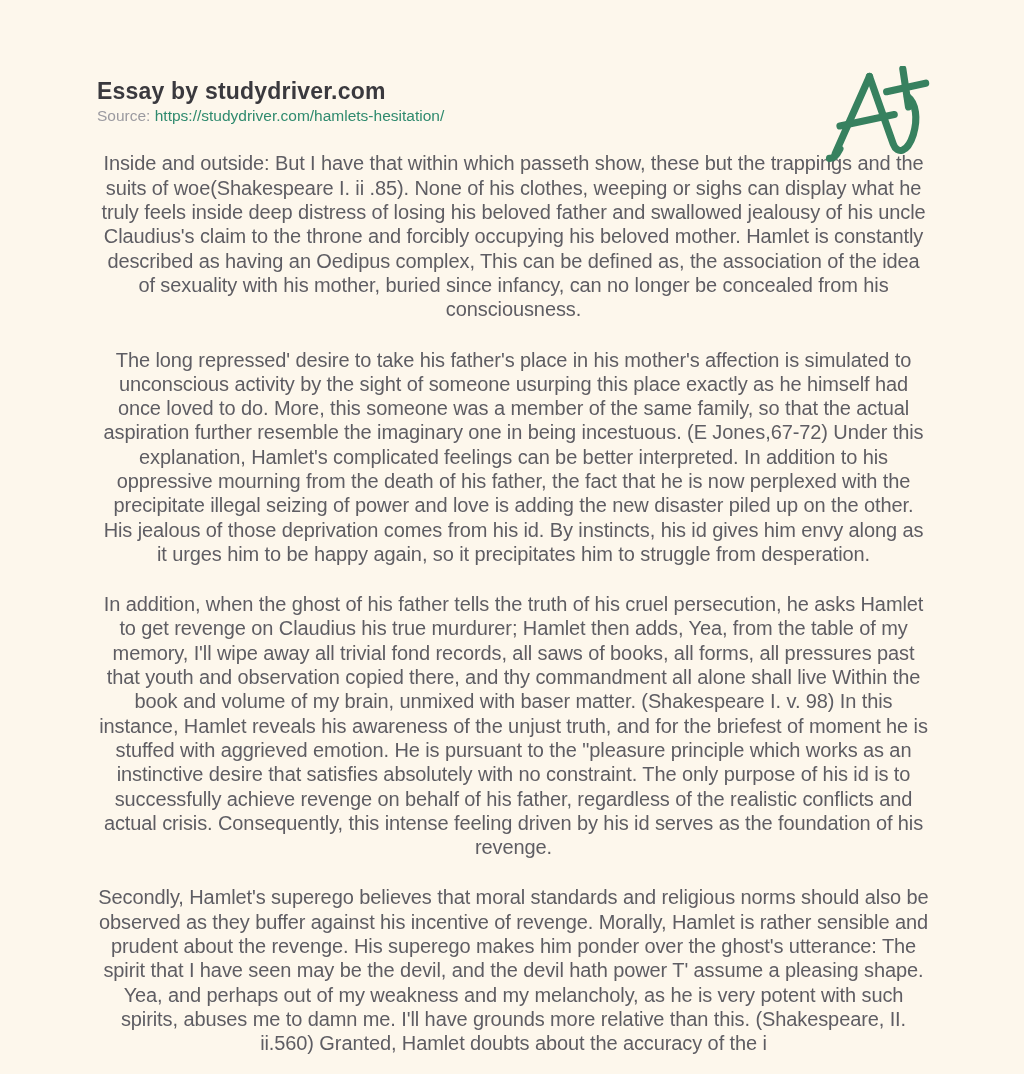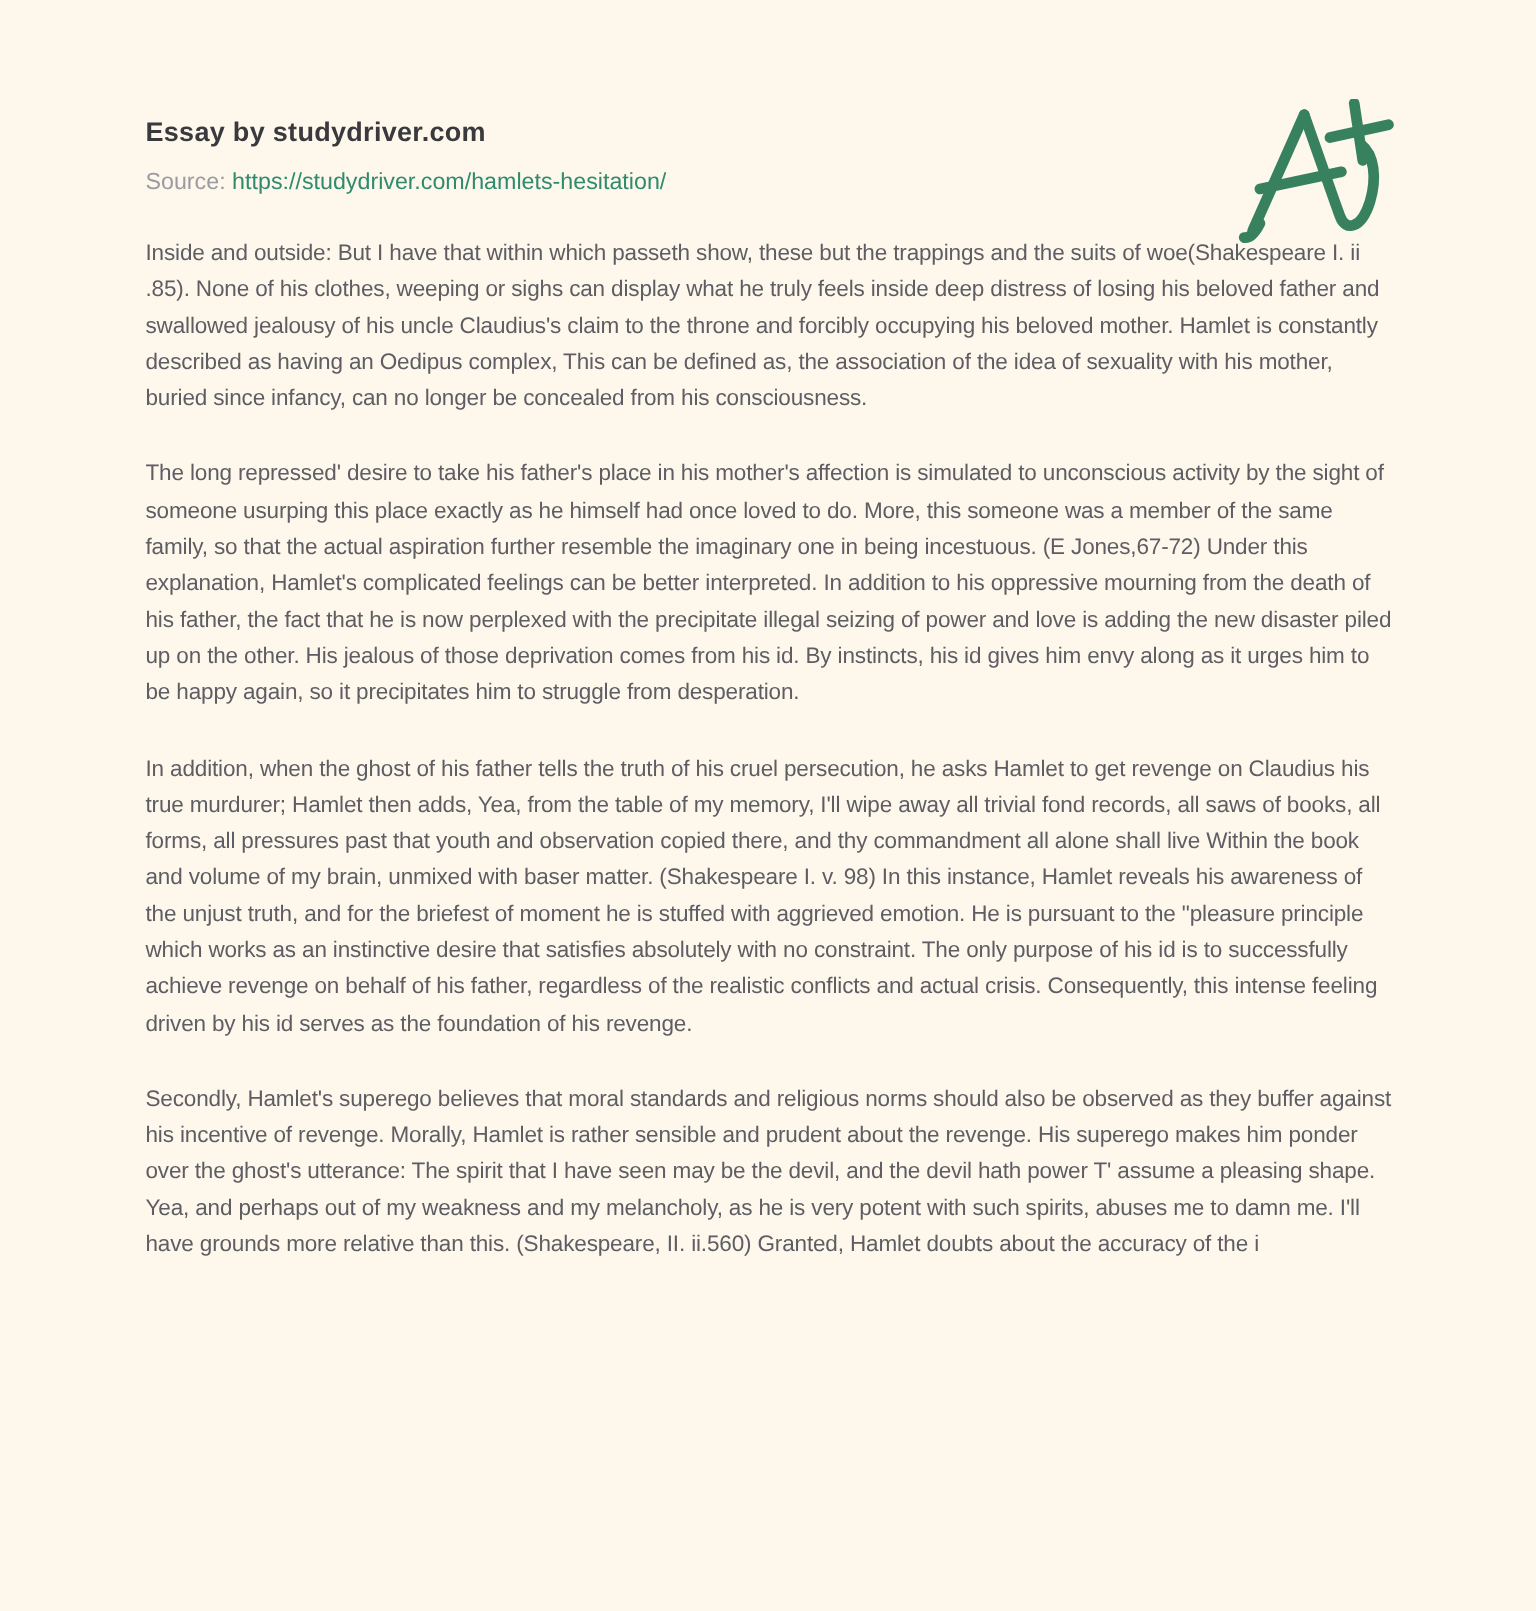--- a/index.html
+++ b/index.html
@@ -21,28 +21,28 @@
   }
   .page {
     position: relative;
     width: 100%;
     height: 100%;
     padding: 0 94px 0 97px;
   }
   .site-heading {
     margin: 0;
     padding-top: 79px;
-    font-size: 18px;
+    font-size: 23px;
     font-weight: 700;
     letter-spacing: 0.2px;
     color: var(--heading);
     line-height: 1.1;
   }
   .source-line {
-    margin-top: 13px;
+    margin-top: 2px;
     font-size: 15.5px;
     line-height: 1.3;
   }
   .source-label { color: var(--muted); }
   .source-link {
     color: var(--teal);
     text-decoration: none;
     font-weight: 500;
   }
   .logo {
@@ -58,25 +58,25 @@
     margin: 112px 0 0 0;
     font-size: 32px;
     font-weight: 700;
     color: var(--heading);
     line-height: 1.15;
     letter-spacing: 0.2px;
   }
   .essay-body { margin-top: 25px; }
   .essay-body p {
     margin: 0 0 26px 0;
-    font-size: 15px;
+    font-size: 20px;
     line-height: 24.3px;
     letter-spacing: -0.1px;
     color: var(--body);
-    text-align: left;
+    text-align: center;
   }
 </style>
 </head>
 <body>
 
 <div class="page">
 
   <header>
     <h1 class="site-heading">Essay by studydriver.com</h1>
     <div class="source-line">

